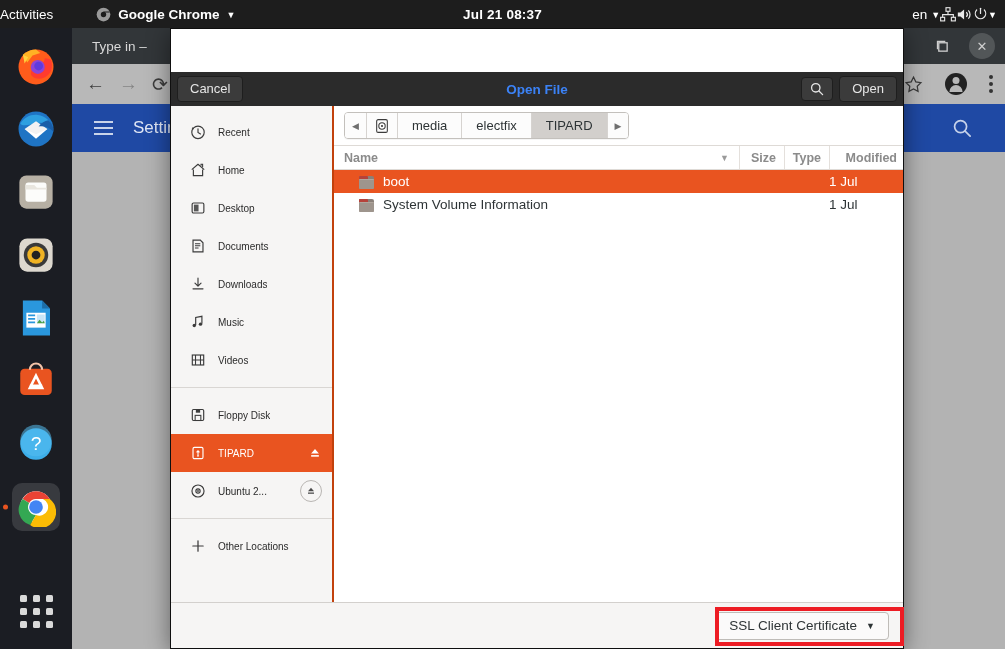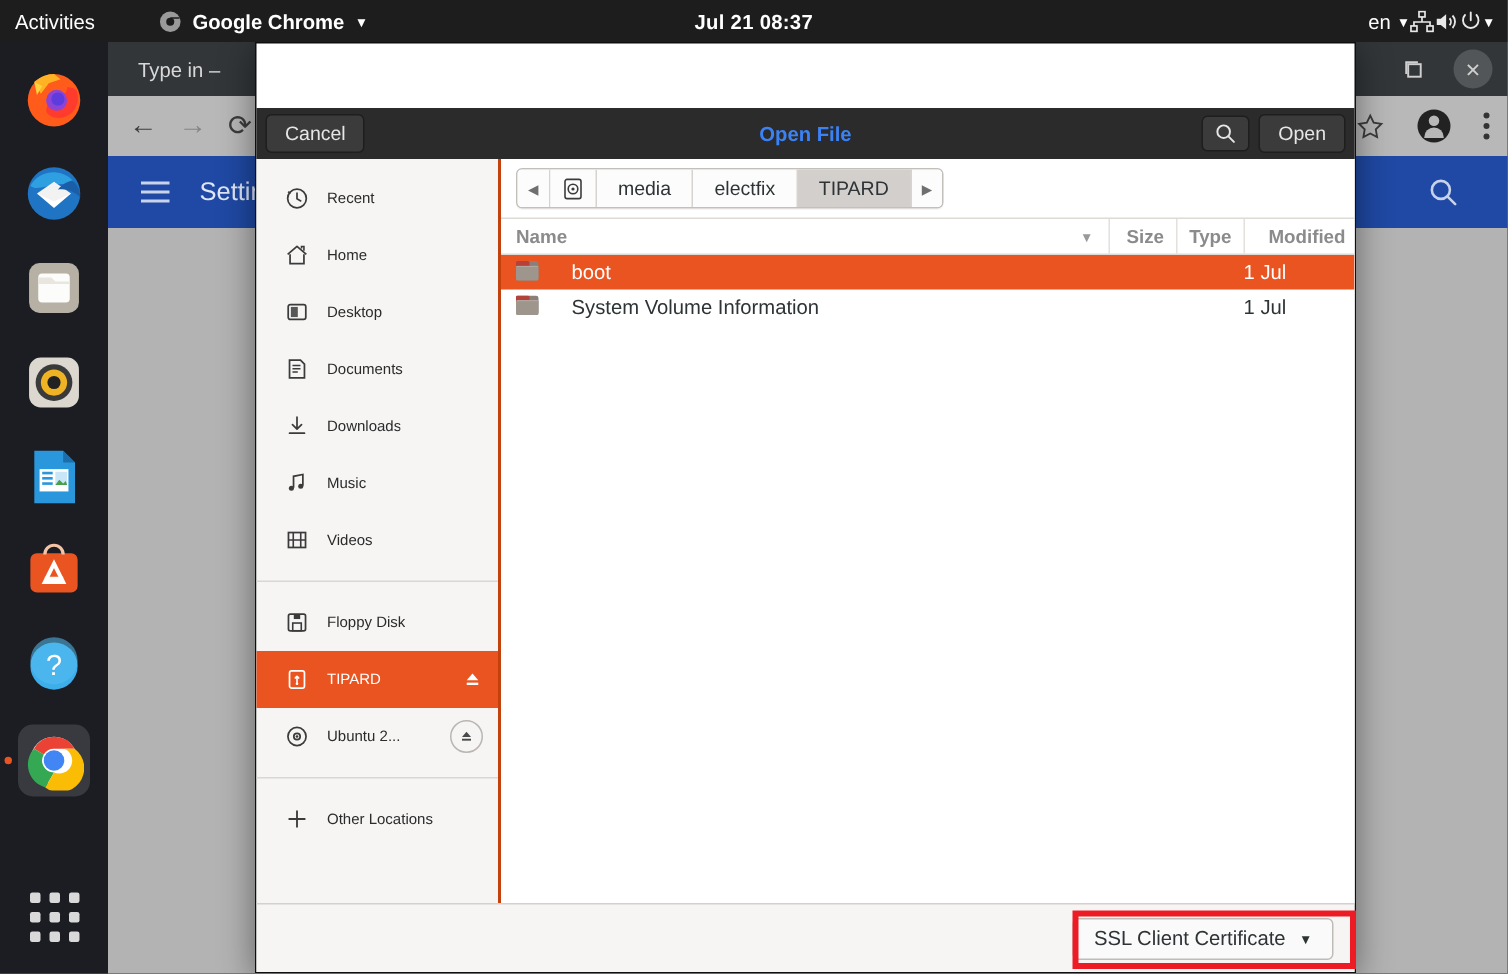--- a/index.html
+++ b/index.html
@@ -11,21 +11,21 @@
   }
   #root { position: relative; width: 1005px; height: 649px; }
 
   
   .topbar {
     position: absolute; left: 0; top: 0; width: 1005px; height: 28px;
     background: #1d1d1d; color: #ffffff;
     display: flex; align-items: center; font-size: 13.5px;
     z-index: 90;
   }
-  .tb-activities { margin-left: 10px; }
+  .tb-activities { }
   .tb-app { display: flex; align-items: center; gap: 7px; margin-left: 43px; font-weight: bold; }
   .tb-clock { position: absolute; left: 50%; transform: translateX(-50%); font-weight: bold; letter-spacing: .2px; }
   .tb-right { position: absolute; right: 8px; display: flex; align-items: center; }
   .chev { font-size: 9px; position: relative; top: 1px; }
   .tb-item { display: flex; align-items: center; gap: 4px; }
 
   
   .dock {
     position: absolute; left: 0; top: 28px; width: 72px; height: 621px;
     background: #1b1d23; z-index: 80;
@@ -139,21 +139,21 @@
   }
   .ch-name { flex: 1; padding-left: 10px; display: flex; align-items: center; }
   .ch-name .sortarrow { margin-left: auto; margin-right: 10px; font-size: 9px; color: #9a9a9a; }
   .ch-cell { width: 45px; text-align: right; padding-right: 8px; border-left: 1px solid #e4e0dc; height: 100%;
              display: flex; align-items: center; justify-content: flex-end; }
   .ch-cell.mod { width: 74px; padding-right: 6px; }
 
   .file-list { flex: 1; background: #fff; overflow: hidden; }
   .frow { height: 23px; display: flex; align-items: center; font-size: 13.5px; color: #2e3436; }
   .frow.sel { background: #e95420; color: #ffffff; }
-  .frow .fname { flex: 1; display: flex; align-items: flex-start; gap: 22px; padding-left: 10px;
+  .frow .fname { flex: 1; display: flex; align-items: flex-end; gap: 9px; padding-left: 25px;
                  overflow: hidden; white-space: nowrap; }
   .frow .fcell { width: 45px; text-align: right; padding-right: 8px; }
   .frow .fcell.mod { width: 74px; padding-right: 6px; text-align: left; }
 
   .folder-ico { width: 15px; height: 13px; position: relative; flex: 0 0 15px; }
   .folder-ico .back { position: absolute; left: 0; top: 0; width: 15px; height: 13px;
       background: #8a8079; border-radius: 1px 2px 2px 2px; }
   .folder-ico .tab { position: absolute; left: 0; top: 0; width: 9px; height: 4px;
       background: #b5423a; border-radius: 1px 1px 0 0; }
   .folder-ico .front { position: absolute; left: 0; bottom: 0; width: 15px; height: 10px;

